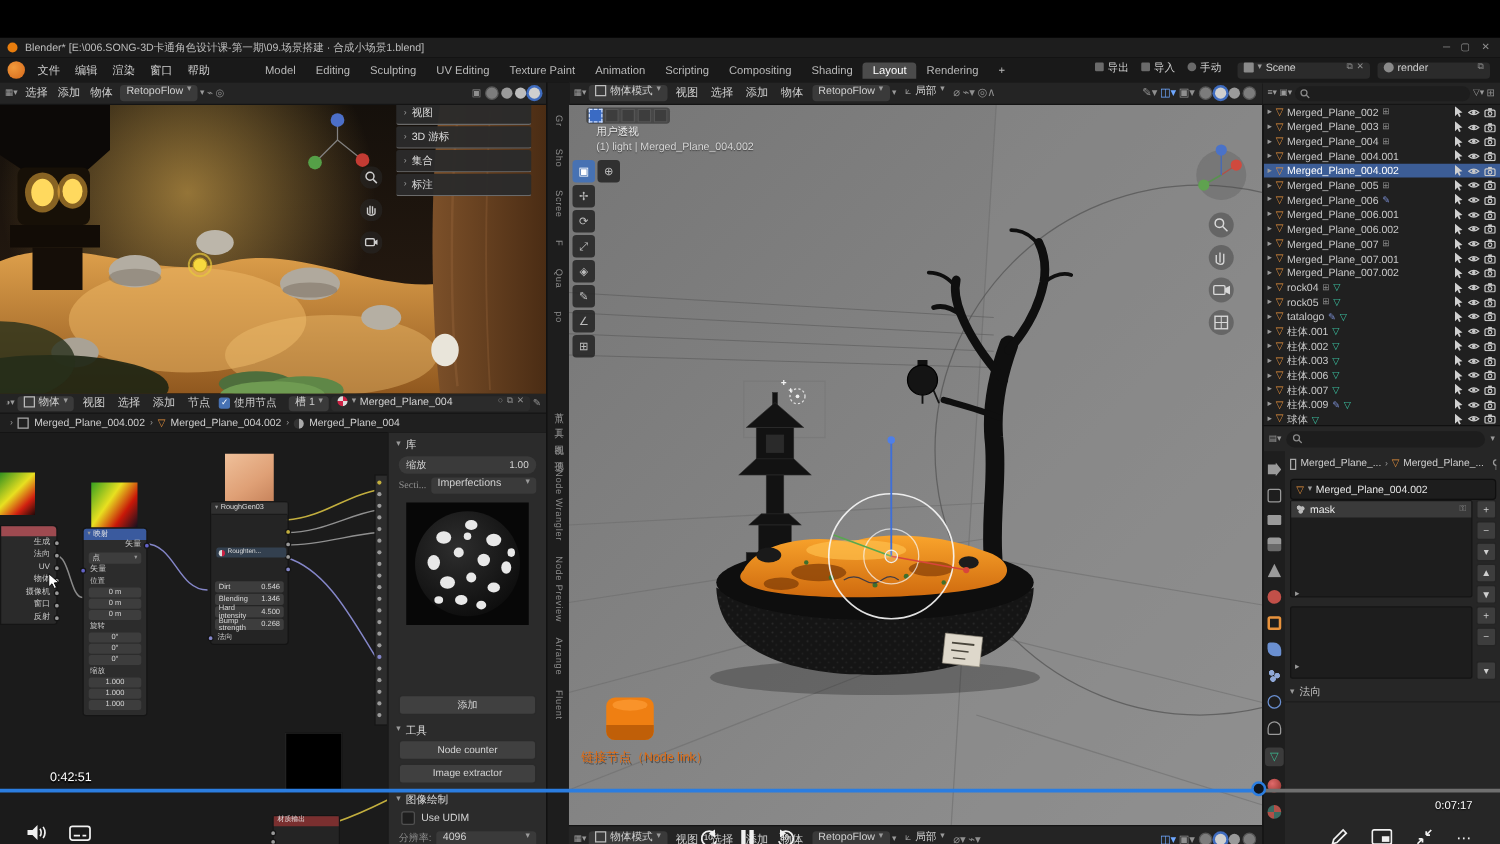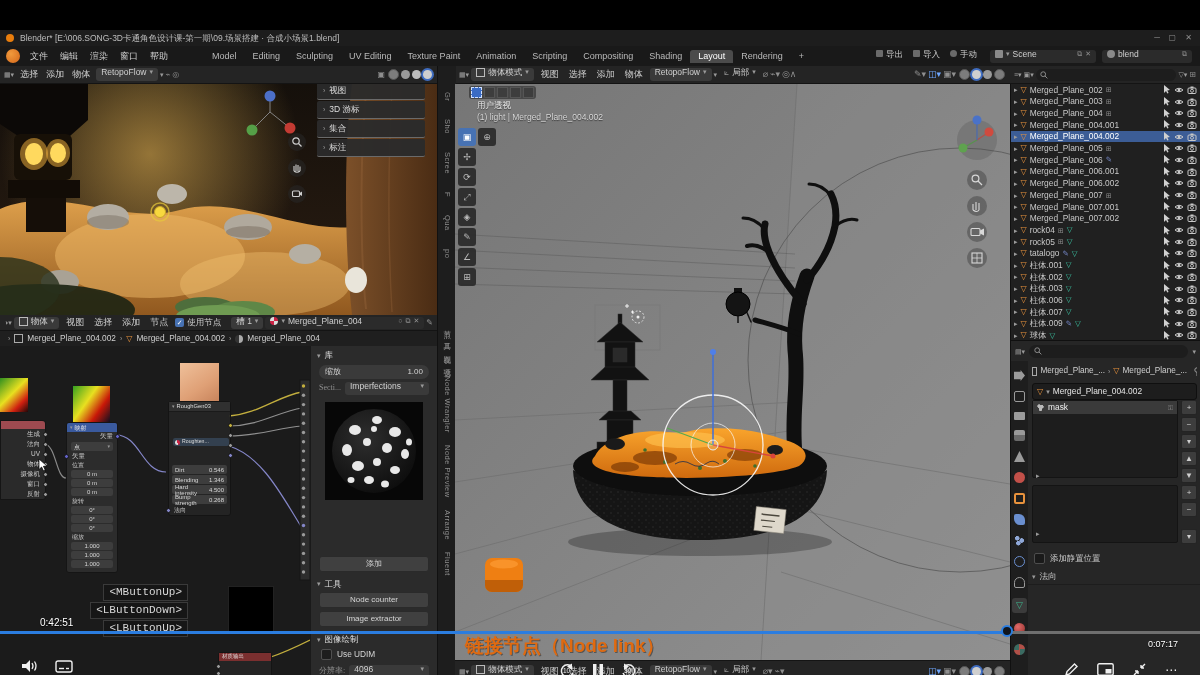--- a/index.html
+++ b/index.html
@@ -88,21 +88,21 @@
     <span class="chip" style="width:96px;background:#2b2b2b;">
       <span style="width:8px;height:8px;background:#8a8a8a;border-radius:1px;"></span>
         <span class="chev">▾</span>
       <span>Scene</span>
         <span style="flex:1"></span>
         <span class="dim" style="font-size:7px;">⧉</span>
         <span class="dim" style="font-size:7px;">✕</span>
     </span>
     <span class="chip" style="width:80px;background:#2b2b2b;margin:0 8px 0 6px;">
       <span style="width:8px;height:8px;background:#8a8a8a;border-radius:50%;"></span>
-      <span>blend</span>
+      <span>render</span>
         <span style="flex:1"></span>
         <span class="dim" style="font-size:7px;">⧉</span>
     </span>
   </div>
 
   <div class="abs hdr" style="left:0;top:36px;width:437px;height:18px;">
     <span class="chev">▦▾</span>
     <span class="row">
 
     <span class="menu-item" style="padding:0 4px;">选择</span>
@@ -492,26 +492,20 @@
       <div style="height:16px;position:relative;">
         <span class="sock" style="left:-3px;top:3px;"></span>
         <span class="sock" style="left:-3px;top:10px;"></span>
       </div>
     </div>
 
     <svg class="abs" style="left:38px;top:112px;" width="11" height="14">
       <path d="M1,1 L1,11.5 L3.6,9 L5.4,12.8 L7.2,11.9 L5.4,8.3 L9,8 Z" fill="#fff" stroke="#000" stroke-width="0.7"></path>
     </svg>
 
-    <div class="abs" style="left:0;top:238px;width:188px;display:flex;flex-direction:column;align-items:flex-end;gap:1px;">
-
-    <div class="keybox">&lt;MButtonUp&gt;</div>
-        <div class="keybox">&lt;LButtonDown&gt;</div>
-        <div class="keybox">&lt;LButtonUp&gt;</div>
-      </div>
   </div>
 
   <div class="abs" style="left:310px;top:316px;width:127px;height:336px;background:#2b2b2b;border-left:1px solid #1a1a1a;box-sizing:border-box;">
     <div class="panelhdr" style="padding:5px 6px 3px;">
         <span class="chev">▾</span>
         <span>库</span>
       </div>
     <div class="row" style="margin:2px 8px;height:14px;background:#3a3a3a;border-radius:7px;padding:0 6px;justify-content:space-between;">
       <span style="font-size:8px;">缩放</span>
         <span style="font-size:8px;">1.00</span>
@@ -756,21 +750,21 @@
       </div>
       <span style="width:18px;height:18px;background:rgba(35,35,35,.85);border-radius:3px;display:flex;align-items:center;justify-content:center;color:#bbb;font-size:9px;">✢</span>
       <span style="width:18px;height:18px;background:rgba(35,35,35,.85);border-radius:3px;display:flex;align-items:center;justify-content:center;color:#bbb;font-size:9px;">⟳</span>
       <span style="width:18px;height:18px;background:rgba(35,35,35,.85);border-radius:3px;display:flex;align-items:center;justify-content:center;color:#bbb;font-size:9px;">⤢</span>
       <span style="width:18px;height:18px;background:rgba(35,35,35,.85);border-radius:3px;display:flex;align-items:center;justify-content:center;color:#bbb;font-size:9px;">◈</span>
       <span style="width:18px;height:18px;background:rgba(35,35,35,.85);border-radius:3px;display:flex;align-items:center;justify-content:center;color:#bbb;font-size:9px;">✎</span>
       <span style="width:18px;height:18px;background:rgba(35,35,35,.85);border-radius:3px;display:flex;align-items:center;justify-content:center;color:#bbb;font-size:9px;">∠</span>
       <span style="width:18px;height:18px;background:rgba(35,35,35,.85);border-radius:3px;display:flex;align-items:center;justify-content:center;color:#bbb;font-size:9px;">⊞</span>
     </div>
 
-    <div class="abs" style="left:10px;top:552px;font-size:19px;font-weight:bold;color:#e06a10;text-shadow:1px 1px 0 #00000060;">链接节点（Node link）</div>
+    <div class="abs" style="left:10px;top:518px;font-size:10px;font-weight:normal;color:#e06a10;text-shadow:1px 1px 0 #00000060;">链接节点（Node link）</div>
   </div>
 
   <div class="abs hdr" style="left:455px;top:630px;width:555px;height:22px;border-top:1px solid #141414;">
     <span class="chev">▦▾</span>
     <span class="chip">
         <span style="width:7px;height:7px;border:1px solid #bbb;"></span>
         <span>物体模式</span>
         <span class="chev">▾</span>
       </span>
     <span class="row">
@@ -1317,24 +1311,20 @@
       </div>
       <div class="row" style="align-items:flex-start;padding:0 4px;gap:3px;">
         <div style="flex:1;height:56px;background:#1d1d1d;border:1px solid #141414;border-radius:2px;">
           <span class="chev" style="display:block;padding:44px 0 0 3px;">▸</span>
         </div>
         <div>
           <div class="sideBtn">+</div>
           <div class="sideBtn">−</div>
           <div class="sideBtn" style="margin-top:12px;">▾</div>
         </div>
-      </div>
-      <div class="row" style="gap:5px;padding:7px 6px 5px;">
-        <span style="width:9px;height:9px;background:#1a1a1a;border:1px solid #4d4d4d;border-radius:2px;"></span>
-        <span style="font-size:8.4px;color:#c9c9c9;">添加静置位置</span>
       </div>
       <div class="collapsedrow">
         <span class="chev">▾</span>
         <span>法向</span>
       </div>
     </div>
   </div>
 
   <div class="abs" style="left:0;top:652px;width:1200px;height:16px;background:#161616;border-top:1px solid #0c0c0c;box-sizing:border-box;">
     <div class="abs statusitem" style="left:18px;top:3px;">

